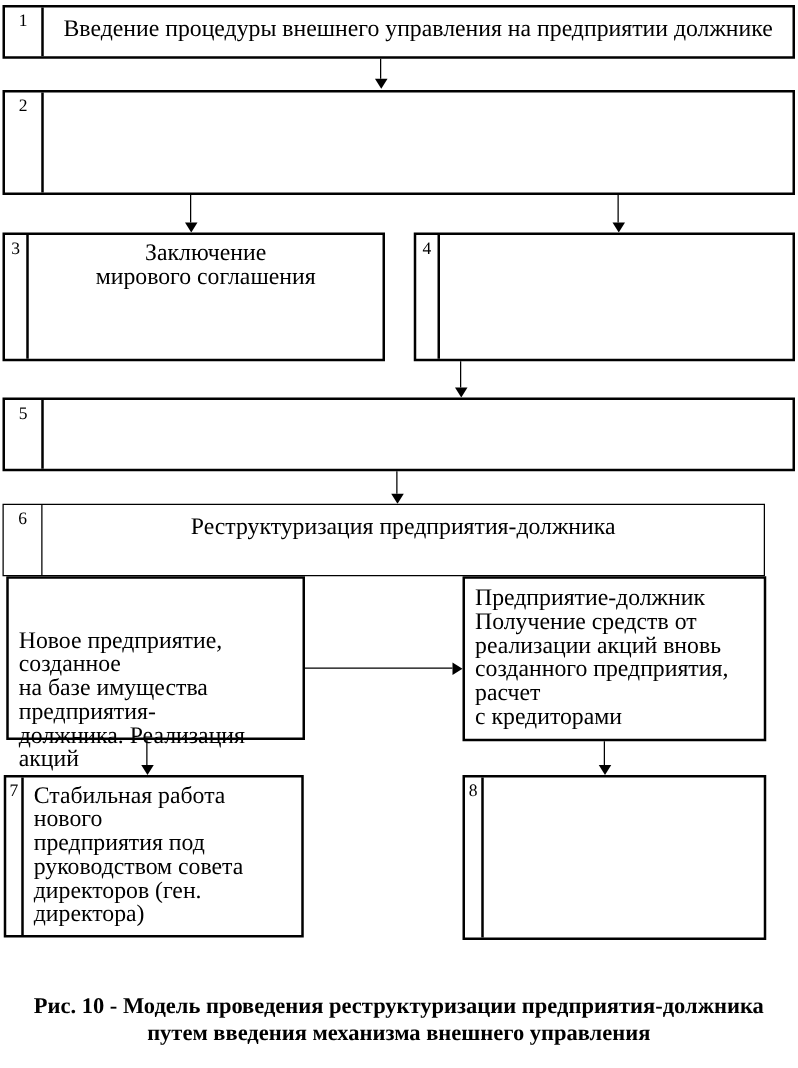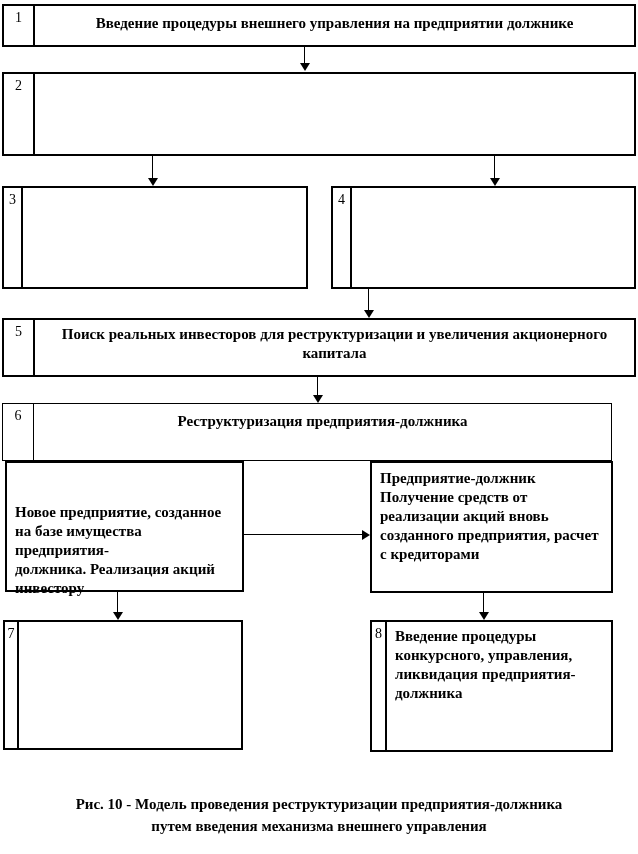--- a/index.html
+++ b/index.html
@@ -24,25 +24,24 @@
     box-sizing:border-box;
     border-right:2px solid #000;
     flex:0 0 auto;
     text-align:center;
     padding-top:4px;
     font-size:14px;
   }
   .box.thin .num{border-right-width:1px;}
   .txt{
     flex:1 1 auto;
-    font-size:15px;
+    font-size:19px;
     line-height:19px;
     padding:5px 8px 0 8px;
     white-space:pre-line;
-    font-weight:bold;
   }
   .txt.center{text-align:center;}
   
   .arrow-v{
     position:absolute;
     width:1px;
     background:#000;
   }
   .arrow-v::after{
     content:"";
@@ -69,21 +68,21 @@
     border-top:5px solid transparent;
     border-bottom:5px solid transparent;
     border-left:8px solid #000;
   }
   .caption{
     position:absolute;
     left:0;top:793px;
     width:100%;
     text-align:center;
     font-weight:bold;
-    font-size:15px;
+    font-size:18px;
     line-height:22px;
     white-space:pre-line;
   }
 </style>
 </head>
 <body>
 
 <div id="canvas">
 
   <div class="box" style="left:2px;top:4px;width:634px;height:43px;">
@@ -95,32 +94,32 @@
 
   <div class="box" style="left:2px;top:72px;width:634px;height:84px;">
     <div class="num" style="width:31px;">2</div>
   </div>
 
   <div class="arrow-v" style="left:152px;top:156px;height:22px;"></div>
   <div class="arrow-v" style="left:494px;top:156px;height:22px;"></div>
 
   <div class="box" style="left:2px;top:186px;width:306px;height:103px;">
     <div class="num" style="width:19px;">3</div>
+    <div class="txt center">Заключение
+мирового соглашения</div>
   </div>
 
   <div class="box" style="left:331px;top:186px;width:305px;height:103px;">
     <div class="num" style="width:19px;">4</div>
   </div>
 
   <div class="arrow-v" style="left:368px;top:289px;height:21px;"></div>
 
   <div class="box" style="left:2px;top:318px;width:634px;height:59px;">
     <div class="num" style="width:31px;">5</div>
-    <div class="txt center">Поиск реальных инвесторов для реструктуризации и увеличения акционерного
-капитала</div>
   </div>
 
   <div class="arrow-v" style="left:317px;top:377px;height:18px;"></div>
 
   <div class="box thin" style="left:2px;top:403px;width:610px;height:58px;">
     <div class="num" style="width:31px;">6</div>
     <div class="txt center" style="padding-top:8px;">Реструктуризация предприятия-должника</div>
   </div>
 
   <div class="box" style="left:5px;top:461px;width:239px;height:131px;">
@@ -138,26 +137,26 @@
 с кредиторами</div>
   </div>
 
   <div class="arrow-h" style="left:244px;top:534px;width:118px;"></div>
 
   <div class="arrow-v" style="left:117px;top:592px;height:20px;"></div>
   <div class="arrow-v" style="left:483px;top:593px;height:19px;"></div>
 
   <div class="box" style="left:3px;top:620px;width:240px;height:130px;">
     <div class="num" style="width:14px;">7</div>
+    <div class="txt">Стабильная работа нового
+предприятия под
+руководством совета
+директоров (ген. директора)</div>
   </div>
 
   <div class="box" style="left:370px;top:620px;width:243px;height:132px;">
     <div class="num" style="width:15px;">8</div>
-    <div class="txt">Введение процедуры
-конкурсного, управления,
-ликвидация предприятия-
-должника</div>
   </div>
 
   <div class="caption">Рис. 10 -  Модель проведения реструктуризации предприятия-должника
 путем введения механизма внешнего управления</div>
 
 </div>
 
 </body></html>

